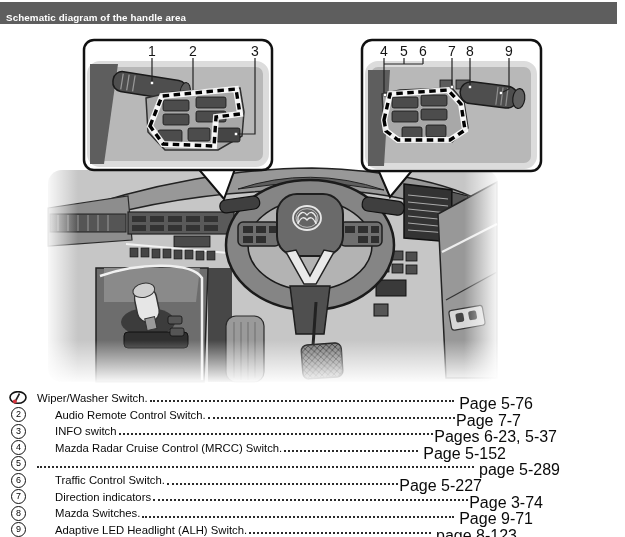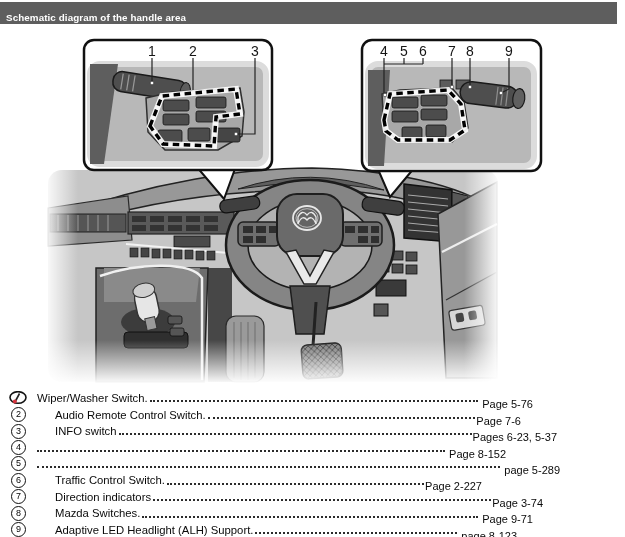--- a/index.html
+++ b/index.html
@@ -14,21 +14,21 @@
   
   #toc{position:absolute;left:8px;top:390px;width:592px;}
   .row{display:flex;align-items:center;height:16.45px;}
   .badge{flex:0 0 auto;width:13px;height:13px;border:1.2px solid #101010;border-radius:50%;
          display:flex;align-items:center;justify-content:center;font-size:9px;line-height:1;
          margin:0 9px 0 3px;color:#050505;}
   .badge1{flex:0 0 auto;margin:0 5px 0 0;}
   .lbl{font-size:11.3px;white-space:pre;flex:0 0 auto;margin-left:20px;}
   .dots{flex:1 1 auto;min-width:8px;border-bottom:2px dotted #2b2b2b;height:0;
         align-self:flex-end;margin:0 1px 4px 2px;}
-  .pg{font-size:11px;white-space:pre;flex:0 0 auto;margin-top:12px;}
+  .pg{font-size:16px;white-space:pre;flex:0 0 auto;margin-top:12px;}
   svg text{font-family:"Liberation Sans",sans-serif;}
 </style>
 </head>
 <body>
 
 <div id="page">
 
   <div id="hdr">
     <span class="t">Schematic diagram of the handle area</span>
   </div>
@@ -302,64 +302,65 @@
       </svg>
       <span class="lbl" style="margin-left:4px">Wiper/Washer Switch.</span>
       <span class="dots"></span>
       <span class="pg"> Page 5-76</span>
     </div>
 
     <div class="row" style="padding-right:79px">
       <span class="badge">2</span>
       <span class="lbl">Audio Remote Control Switch.</span>
       <span class="dots"></span>
-      <span class="pg">Page 7-6</span>
+      <span class="pg">Page 7-7</span>
     </div>
 
     <div class="row" style="padding-right:43px">
       <span class="badge">3</span>
       <span class="lbl">INFO switch</span>
       <span class="dots"></span>
       <span class="pg">Pages 6-23, 5-37</span>
     </div>
 
     <div class="row" style="padding-right:94px">
       <span class="badge">4</span>
-      <span class="dots"></span>
-      <span class="pg"> Page 8-152</span>
+      <span class="lbl">Mazda Radar Cruise Control (MRCC) Switch.</span>
+      <span class="dots"></span>
+      <span class="pg"> Page 5-152</span>
     </div>
 
     <div class="row" style="padding-right:40px">
       <span class="badge">5</span>
       <span class="dots"></span>
       <span class="pg"> page 5-289</span>
     </div>
 
     <div class="row" style="padding-right:118px">
       <span class="badge">6</span>
       <span class="lbl">Traffic Control Switch.</span>
       <span class="dots"></span>
-      <span class="pg">Page 2-227</span>
+      <span class="pg">Page 5-227</span>
     </div>
 
     <div class="row" style="padding-right:57px">
       <span class="badge">7</span>
       <span class="lbl">Direction indicators</span>
       <span class="dots"></span>
       <span class="pg">Page 3-74</span>
     </div>
 
     <div class="row" style="padding-right:67px">
       <span class="badge">8</span>
       <span class="lbl">Mazda Switches.</span>
       <span class="dots"></span>
       <span class="pg"> Page 9-71</span>
     </div>
 
     <div class="row" style="padding-right:83px">
       <span class="badge">9</span>
-      <span class="lbl">Adaptive LED Headlight (ALH) Support.</span>
+      <span class="lbl">Adaptive LED Headlight (ALH) Switch.</span>
       <span class="dots"></span>
       <span class="pg"> page 8-123</span>
     </div>
 
   </div>
 </div>
 
 </body></html>

